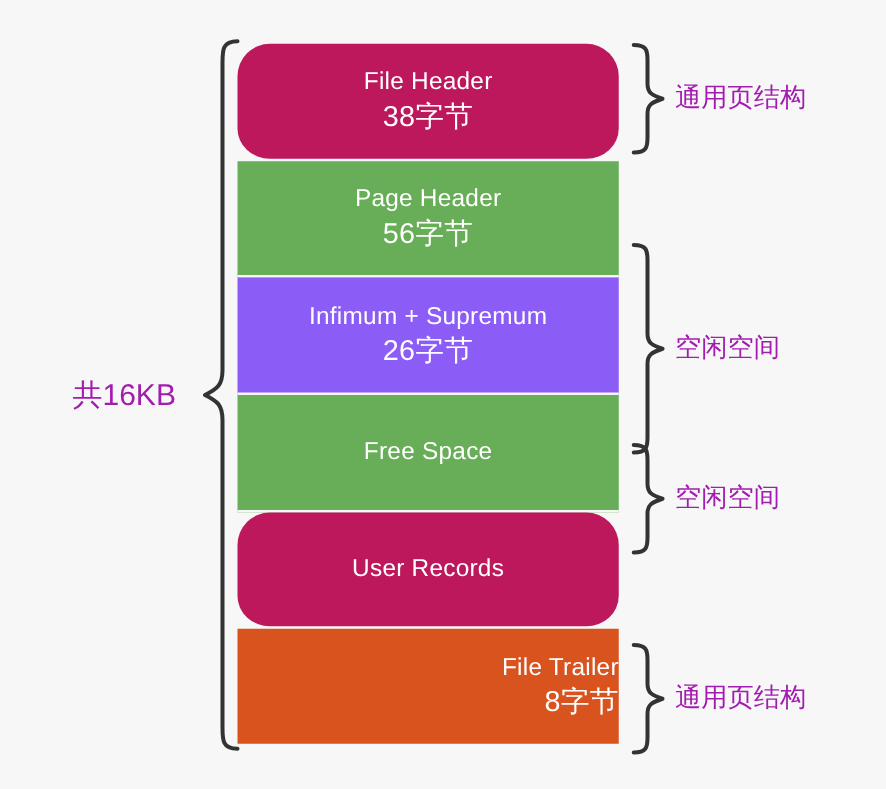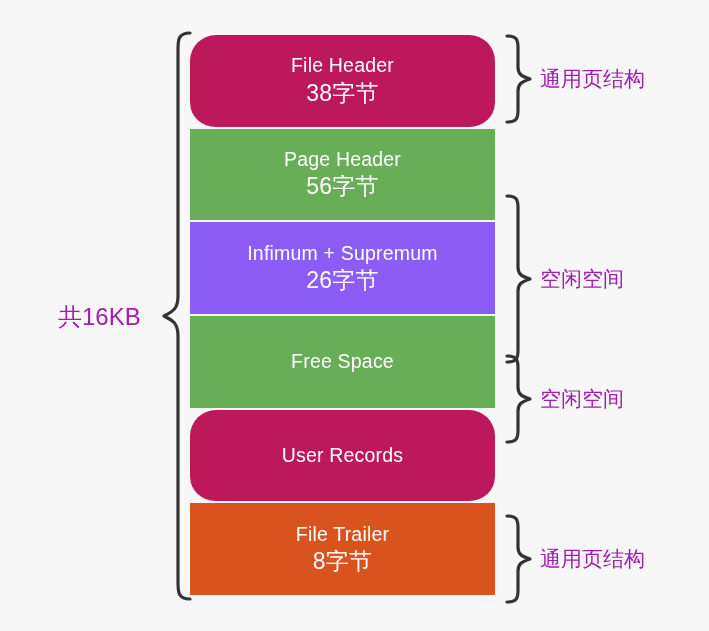--- a/index.html
+++ b/index.html
@@ -48,21 +48,21 @@
   }
   .block .sub {
     font-size: 23px;
     letter-spacing: .2px;
     white-space: nowrap;
   }
 
   .c-blue   { background: #be185d; border-radius: 26px; }
   .c-green  { background: #68ad57; }
   .c-orange { background: #8b5cf6; }
-  .c-red    { background: #d9531e; }
+  .c-red    { background: #d9531e; align-items: flex-end; }
 
   
   .brace-svg {
     position: absolute;
     overflow: visible;
     pointer-events: none;
   }
   .brace-path {
     fill: none;
     stroke: #333333;

